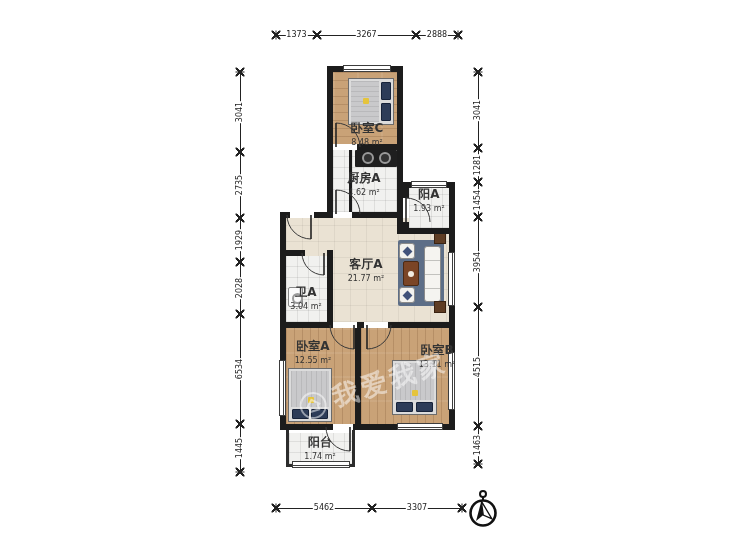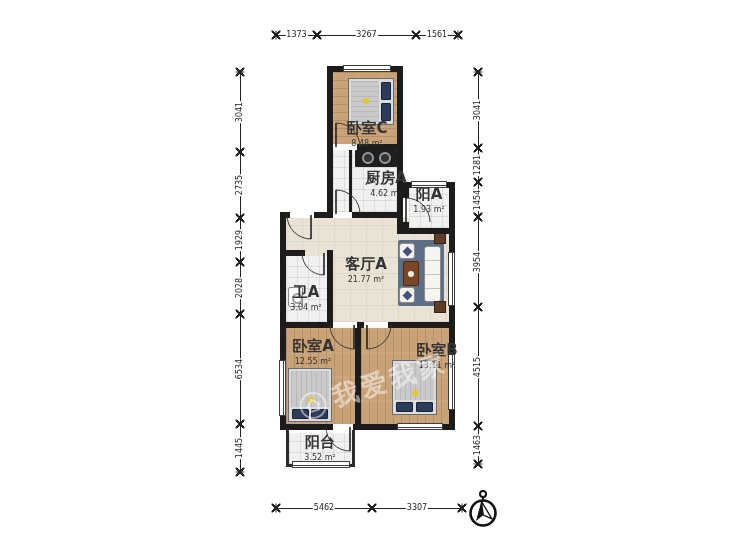--- a/index.html
+++ b/index.html
@@ -21,21 +21,21 @@
      repeating-linear-gradient(90deg, rgba(0,0,0,.05) 0 1px, transparent 1px 16px);}
   
   .wall{position:absolute;background:#1c1c1c;}
   .wall-thin{position:absolute;background:#2c2c2c;}
   .window{position:absolute;background:#fff;border:1px solid #3d3d3d;box-sizing:border-box;}
   .window.h::after{content:"";position:absolute;left:0;right:0;top:50%;border-top:1px solid #3d3d3d;}
   .window.v::after{content:"";position:absolute;top:0;bottom:0;left:50%;border-left:1px solid #3d3d3d;}
   
   .room-label{position:absolute;display:flex;flex-direction:column;align-items:center;
       transform:translate(-50%,-50%);color:#333;white-space:nowrap;text-align:center;pointer-events:none;}
-  .room-name{font-size:15px;font-weight:bold;}
+  .room-name{font-size:12px;font-weight:bold;}
   .room-area{font-size:8px;margin-top:1px;}
   
   .dim{position:absolute;}
   .dim .line{position:absolute;background:#222;}
   .dim.h .line{left:0;right:0;top:7px;height:1px;}
   .dim.v .line{top:0;bottom:0;left:7px;width:1px;}
   .tick{position:absolute;width:9px;height:9px;transform:translate(-50%,-50%);
      background:linear-gradient(45deg,transparent 43%,#222 43%,#222 57%,transparent 57%),
                 linear-gradient(135deg,transparent 43%,#222 43%,#222 57%,transparent 57%);}
   .endbar{position:absolute;background:#222;transform:translate(-50%,-50%);}
@@ -185,21 +185,21 @@
       <path d="M350,427 V451"></path>
       <path d="M311,215 V239"></path>
     </g>
   </svg>
 
   <div id="labels">
       <div class="room-label" style="left: 367px; top: 133px;">
         <div class="room-name">卧室C</div>
         <div class="room-area">8.48 m²</div>
       </div>
-      <div class="room-label" style="left: 386px; top: 183px;">
+      <div class="room-label" style="left: 364px; top: 183px;">
         <div class="room-name">厨房A</div>
         <div class="room-area">4.62 m²</div>
       </div>
       <div class="room-label" style="left: 429px; top: 199px; text-align: center;">
         <div class="room-name">阳A</div>
         <div class="room-area">1.93 m²</div>
       </div>
       <div class="room-label" style="left: 366px; top: 269px;">
         <div class="room-name">客厅A</div>
         <div class="room-area">21.77 m²</div>
@@ -211,33 +211,33 @@
       <div class="room-label" style="left: 313px; top: 351px;">
         <div class="room-name">卧室A</div>
         <div class="room-area">12.55 m²</div>
       </div>
       <div class="room-label" style="left: 399px; top: 355px; margin-left: 38px;">
         <div class="room-name">卧室B</div>
         <div class="room-area">13.11 m²</div>
       </div>
       <div class="room-label" style="left: 320px; top: 447px;">
         <div class="room-name">阳台</div>
-        <div class="room-area">3.52 m²</div>
+        <div class="room-area">1.74 m²</div>
       </div>
     </div>
   <div id="dims">
       <div class="dim h" style="left: 276px; top: 28px; width: 182px; height: 14px;">
         <div class="line"></div>
         <div class="tick" style="left: 0px; top: 7px;"></div>
         <div class="endbar" style="left: 0px; top: 7px;"></div>
         <div class="dim-label" style="left: 20.5px; top: 7px; text-align: center;">1373</div>
         <div class="tick" style="left: 41px; top: 7px;"></div>
         <div class="dim-label" style="left: 90.5px; top: 7px;">3267</div>
         <div class="tick" style="left: 140px; top: 7px;"></div>
-        <div class="dim-label" style="left: 161px; top: 7px;">1561</div>
+        <div class="dim-label" style="left: 161px; top: 7px;">2888</div>
         <div class="tick" style="left: 182px; top: 7px;"></div>
         <div class="endbar" style="left: 182px; top: 7px;"></div>
       </div>
       <div class="dim h" style="left: 276px; top: 501px; width: 186px; height: 14px;">
         <div class="line"></div>
         <div class="tick" style="left: 0px; top: 7px;"></div>
         <div class="endbar" style="left: 0px; top: 7px;"></div>
         <div class="dim-label" style="left: 48px; top: 7px;">5462</div>
         <div class="tick" style="left: 96px; top: 7px;"></div>
         <div class="dim-label" style="left: 141px; top: 7px;">3307</div>

